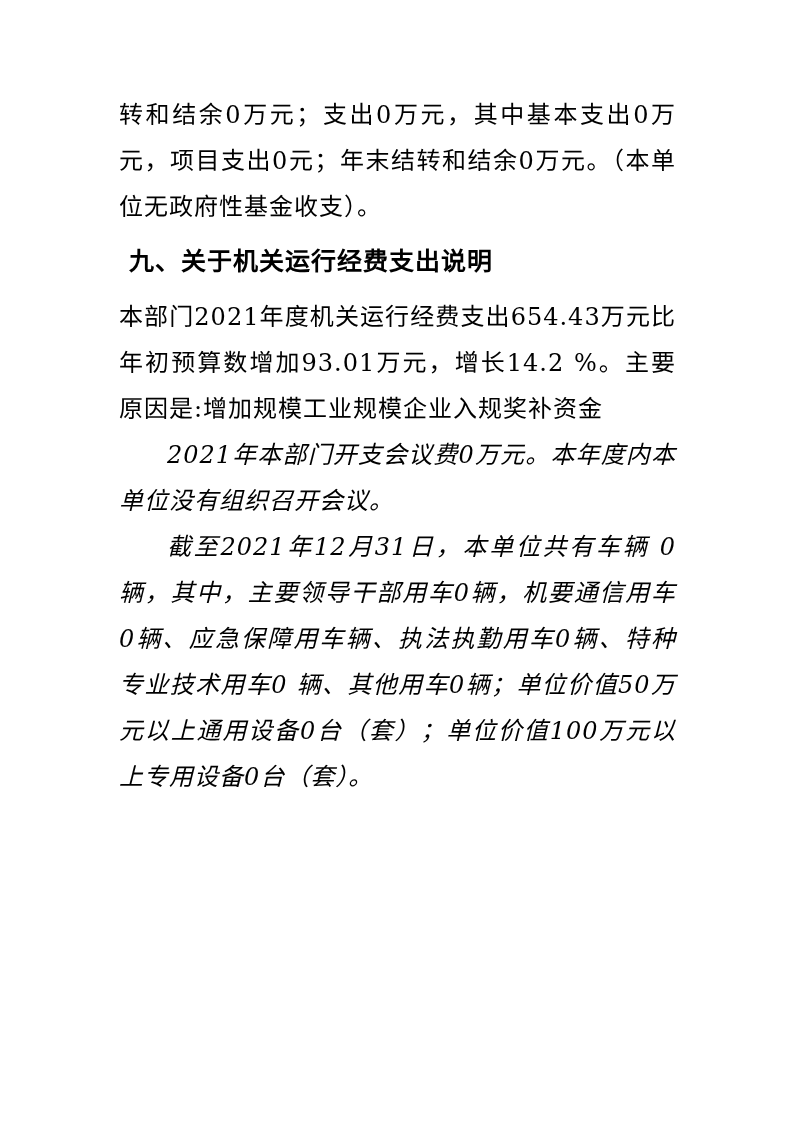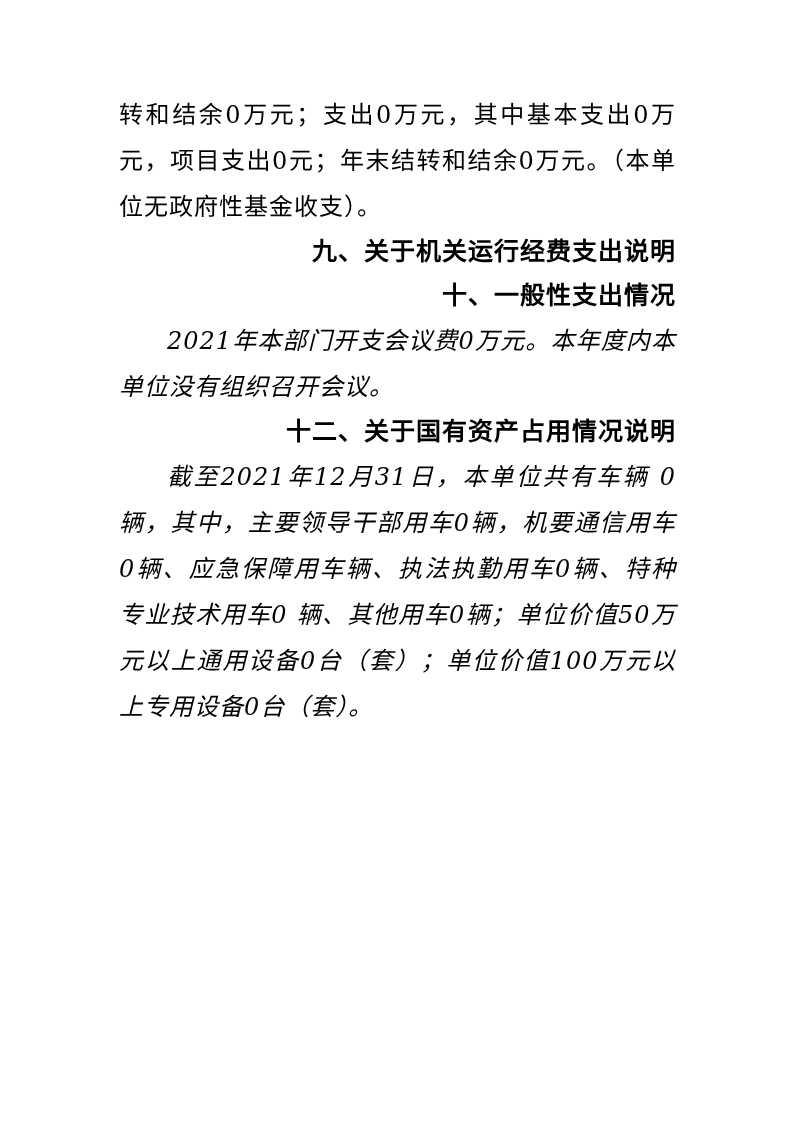--- a/index.html
+++ b/index.html
@@ -30,35 +30,33 @@
     line-height: 46px;
     letter-spacing: 1px;
     text-align: justify;
     font-family: "DejaVu Serif", "Liberation Serif", serif;
   }
   p.para.indent {
     text-indent: 2em;
     font-style: italic;
   }
   h2.heading {
-    margin: 0;
+    margin: 10px;
     font-size: 25px;
     line-height: 44px;
     font-weight: 700;
     letter-spacing: 1px;
     font-family: "DejaVu Sans", "Liberation Sans", sans-serif;
     color: #000000;
-    text-align: right;
   }
 </style>
 </head>
 <body>
 
 <div class="page">
   <div class="content">
       <p class="para">转和结余0万元；支出0万元，其中基本支出0万元，项目支出0元；年末结转和结余0万元。（本单位无政府性基金收支）。</p>
       <h2 class="heading">九、关于机关运行经费支出说明</h2>
-      <h2 class="heading">十、一般性支出情况</h2>
+      <p class="para">本部门2021年度机关运行经费支出654.43万元比年初预算数增加93.01万元，增长14.2 %。主要原因是:增加规模工业规模企业入规奖补资金</p>
       <p class="para indent">2021年本部门开支会议费0万元。本年度内本单位没有组织召开会议。</p>
-      <h2 class="heading">十二、关于国有资产占用情况说明</h2>
       <p class="para indent">截至2021年12月31日，本单位共有车辆 0 辆，其中，主要领导干部用车0辆，机要通信用车0辆、应急保障用车辆、执法执勤用车0辆、特种专业技术用车0 辆、其他用车0辆；单位价值50万元以上通用设备0台（套）；单位价值100万元以上专用设备0台（套）。</p>
     </div>
 </div>
 
 </body></html>

